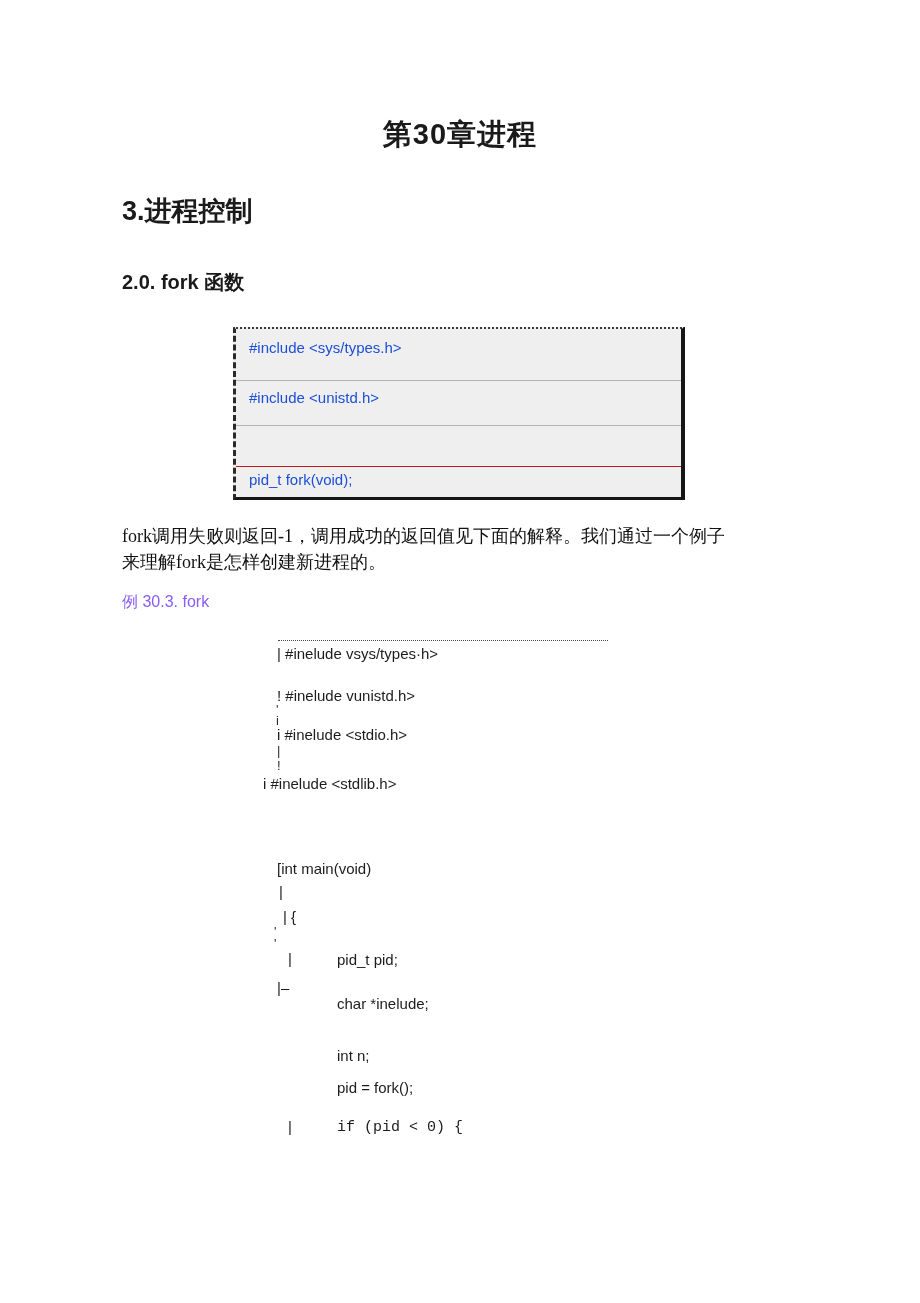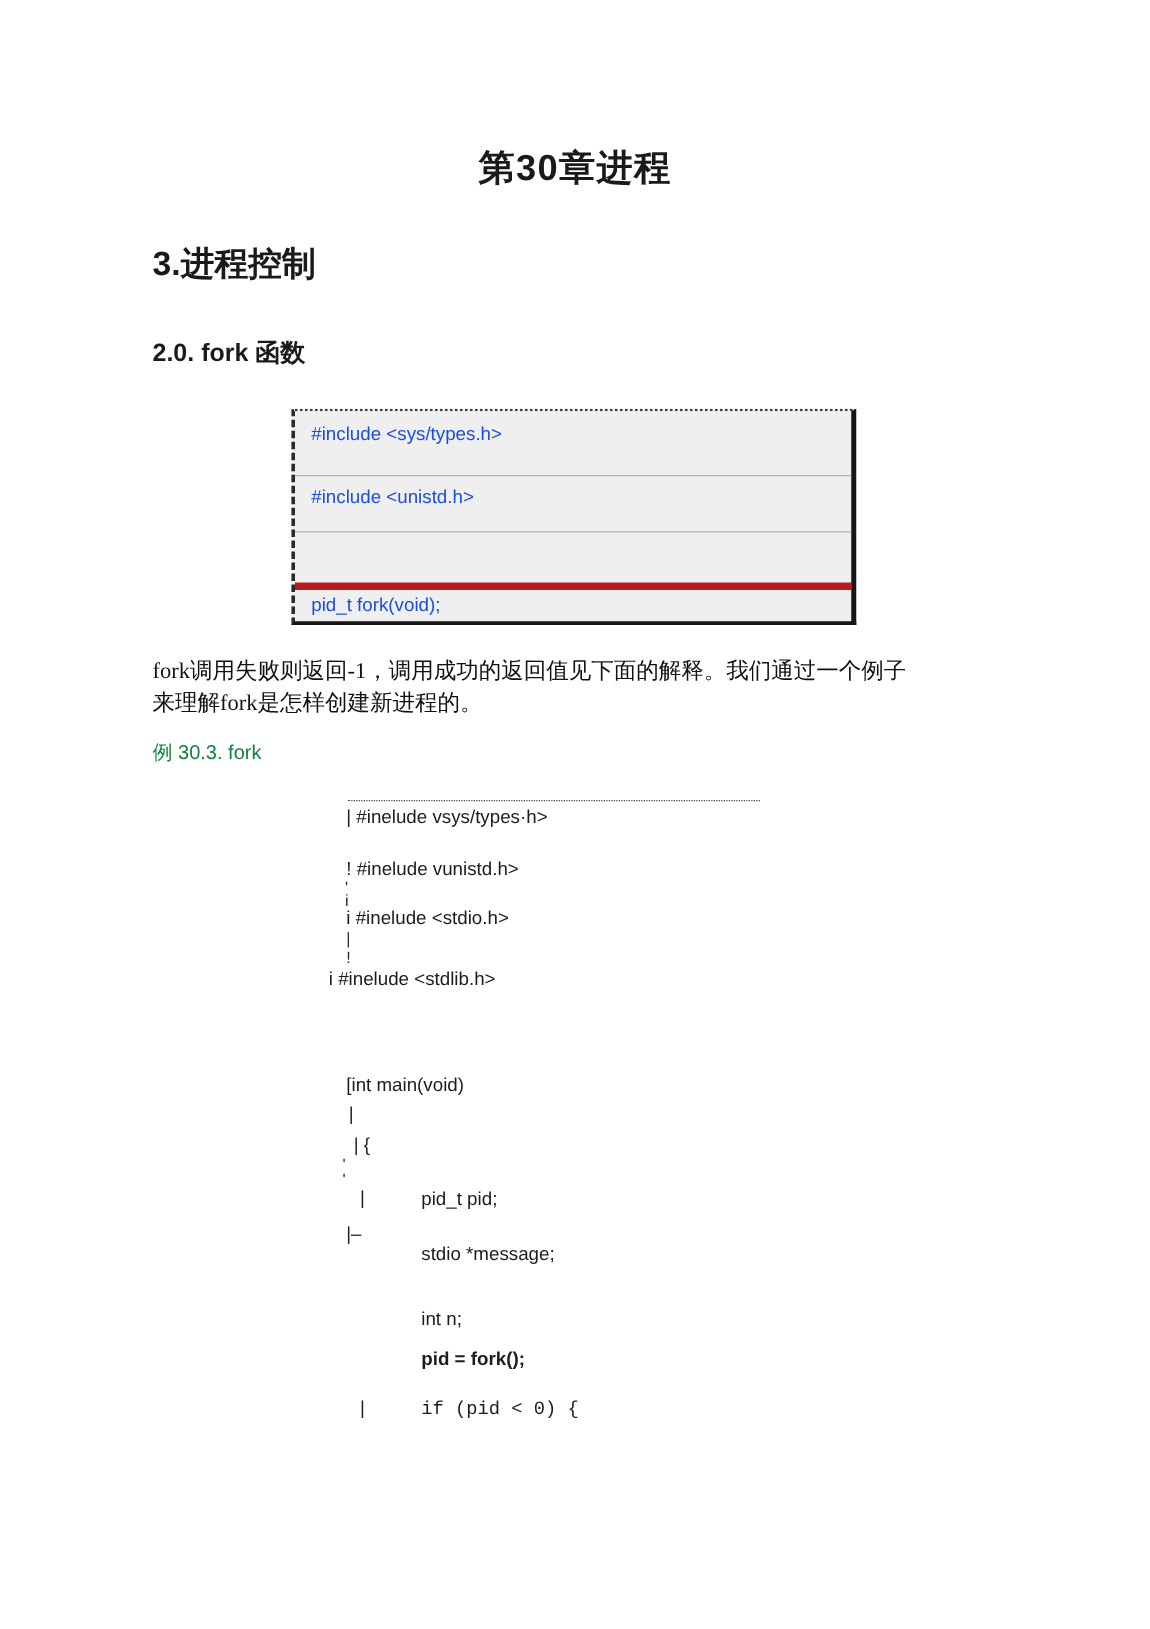--- a/index.html
+++ b/index.html
@@ -51,38 +51,38 @@
   .syn-row {
     box-sizing: border-box;
     padding-left: 13px;
     font-size: 15px;
     color: #1d4ed8;
     white-space: pre;
   }
   .syn-row:nth-child(1) { height: 51px; padding-top: 10px; }
   .syn-row:nth-child(2) { height: 45px; padding-top: 8px; border-top: 1px solid #b4b4b4; }
   .syn-row:nth-child(3) { height: 41px; border-top: 1px solid #b4b4b4; }
-  .syn-row:nth-child(4) { height: 31px; padding-top: 4px; border-top: 6px solid #b91c1c; }
+  .syn-row:nth-child(4) { height: 31px; padding-top: 4px; border-top: 1px solid #b91c1c; }
 
   
   .para-line {
     left: 122px;
     width: 640px;
     font-family: "Liberation Serif", "DejaVu Serif", serif;
     font-size: 18px;
     color: #111;
     white-space: nowrap;
   }
   .para-line-1 { top: 524px; }
   .para-line-2 { top: 550px; }
 
   .example-caption {
     left: 122px; top: 592px;
     font-size: 16px;
-    color: #15803d;
+    color: #8b5cf6;
   }
 
   
   .listing-toprule {
     left: 278px; top: 640px;
     width: 330px; height: 0;
     border-top: 1px dotted #4a4a4a;
   }
   .code-line {
     font-size: 15px;
@@ -105,21 +105,21 @@
   .l3  { left: 277px; top: 726px; }
   .l4  { left: 263px; top: 775px; }
   .l5  { left: 277px; top: 860px; }
   .l6  { left: 279px; top: 883px; }
   .l7  { left: 283px; top: 908px; }
   .g8  { left: 288px; top: 950px; }
   .l8  { left: 337px; top: 951px; }
   .l9  { left: 277px; top: 979px; }
   .l10 { left: 337px; top: 995px; }
   .l11 { left: 337px; top: 1035px; margin-top: 12px; }
-  .l12 { left: 337px; top: 1079px; font-weight: bold; }
+  .l12 { left: 337px; top: 1079px; }
   .g13 { left: 288px; top: 1118px; }
   .l13 { left: 337px; top: 1119px; font-family: Liberation Mono, monospace; }
 
   .a1 { left: 276px; top: 703px; }
   .a2 { left: 276px; top: 714px; }
   .a3 { left: 277px; top: 744px; }
   .a4 { left: 277px; top: 759px; }
   .a5 { left: 274px; top: 925px; }
   .a6 { left: 274px; top: 937px; }
 </style>
@@ -153,21 +153,21 @@
   <div class="abs code-line l3">i #inelude &lt;stdio.h&gt;</div>
   <div class="abs code-line l4">i #inelude &lt;stdlib.h&gt;</div>
   <div class="abs code-line l5">[int main(void)</div>
   <div class="abs code-line l6">|</div>
   <div class="abs code-line l7">| {</div>
 
   <div class="abs gutter-mark g8">|</div>
   <div class="abs code-line l8">pid_t pid;</div>
 
   <div class="abs code-line l9">|–</div>
-  <div class="abs code-line l10">stdio *message;</div>
+  <div class="abs code-line l10">char *inelude;</div>
   <div class="abs code-line l11">int n;</div>
   <div class="abs code-line l12">pid = fork();</div>
 
   <div class="abs gutter-mark g13">|</div>
   <div class="abs code-line l13">if (pid &lt; 0) {</div>
 
   <div class="abs artifact a1">'</div>
   <div class="abs artifact a2">i</div>
   <div class="abs artifact a3">|</div>
   <div class="abs artifact a4">!</div>

